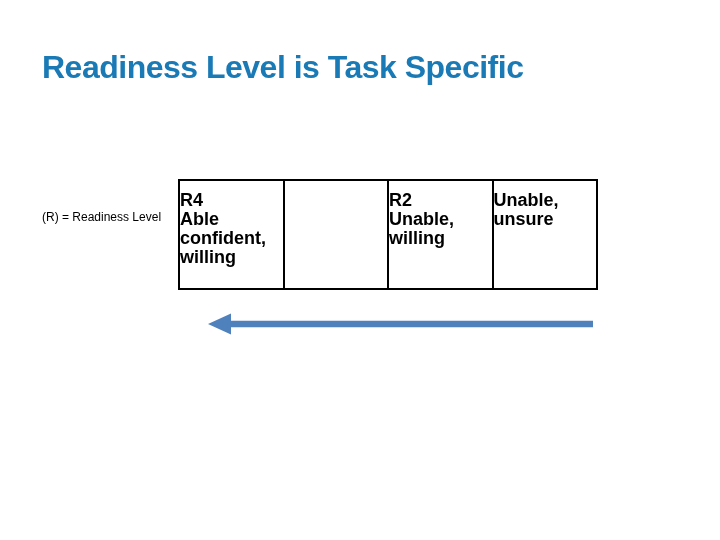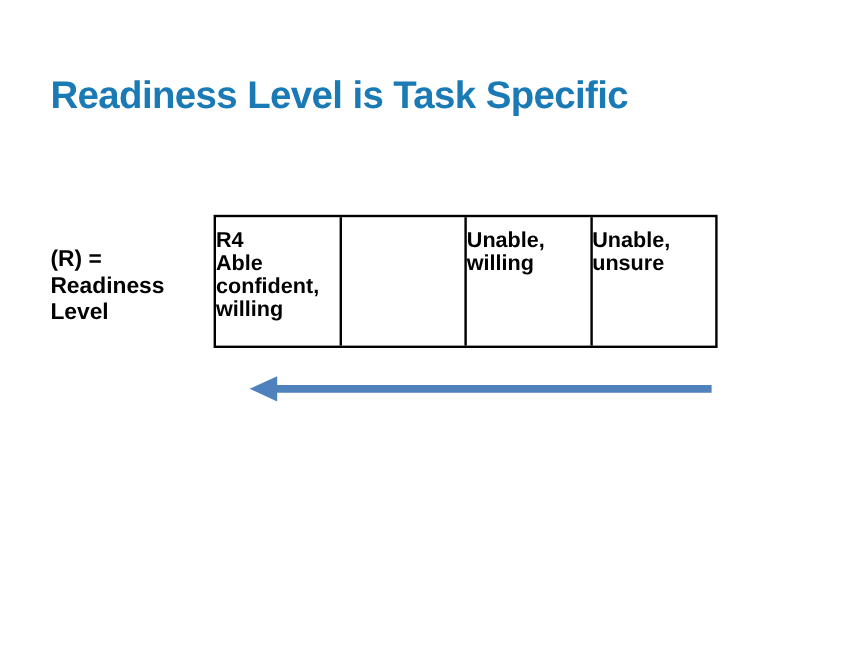--- a/index.html
+++ b/index.html
@@ -18,29 +18,28 @@
   .slide-title {
     position: absolute;
     left: 42px;
     top: 50px;
     width: 600px;
     font-size: 32px;
     font-weight: 600;
     letter-spacing: -0.5px;
     color: #1a7ab5;
     line-height: 1.1;
-    margin-top: 12px;
   }
   .readiness-label {
     position: absolute;
     left: 42px;
     top: 206px;
     width: 132px;
-    font-size: 19px;
-    font-weight: bold;
+    font-size: 12px;
+    font-weight: normal;
     color: #000000;
     line-height: 22px;
   }
   .levels-table {
     position: absolute;
     left: 178px;
     top: 179px;
     width: 420px;
     height: 111px;
     display: flex;
@@ -89,20 +88,21 @@
   <div class="levels-table">
     <div class="level-cell">
       <span class="cell-header">R4</span>
       <span class="cell-body">Able
 confident,
 willing</span>
     </div>
     <div class="level-cell">
     </div>
     <div class="level-cell">
+      <span class="cell-header">R2</span>
       <span class="cell-body">Unable,
 willing</span>
     </div>
     <div class="level-cell">
       <span class="cell-body">Unable,
 unsure</span>
     </div>
   </div>
 
   <div class="arrow-wrap">

